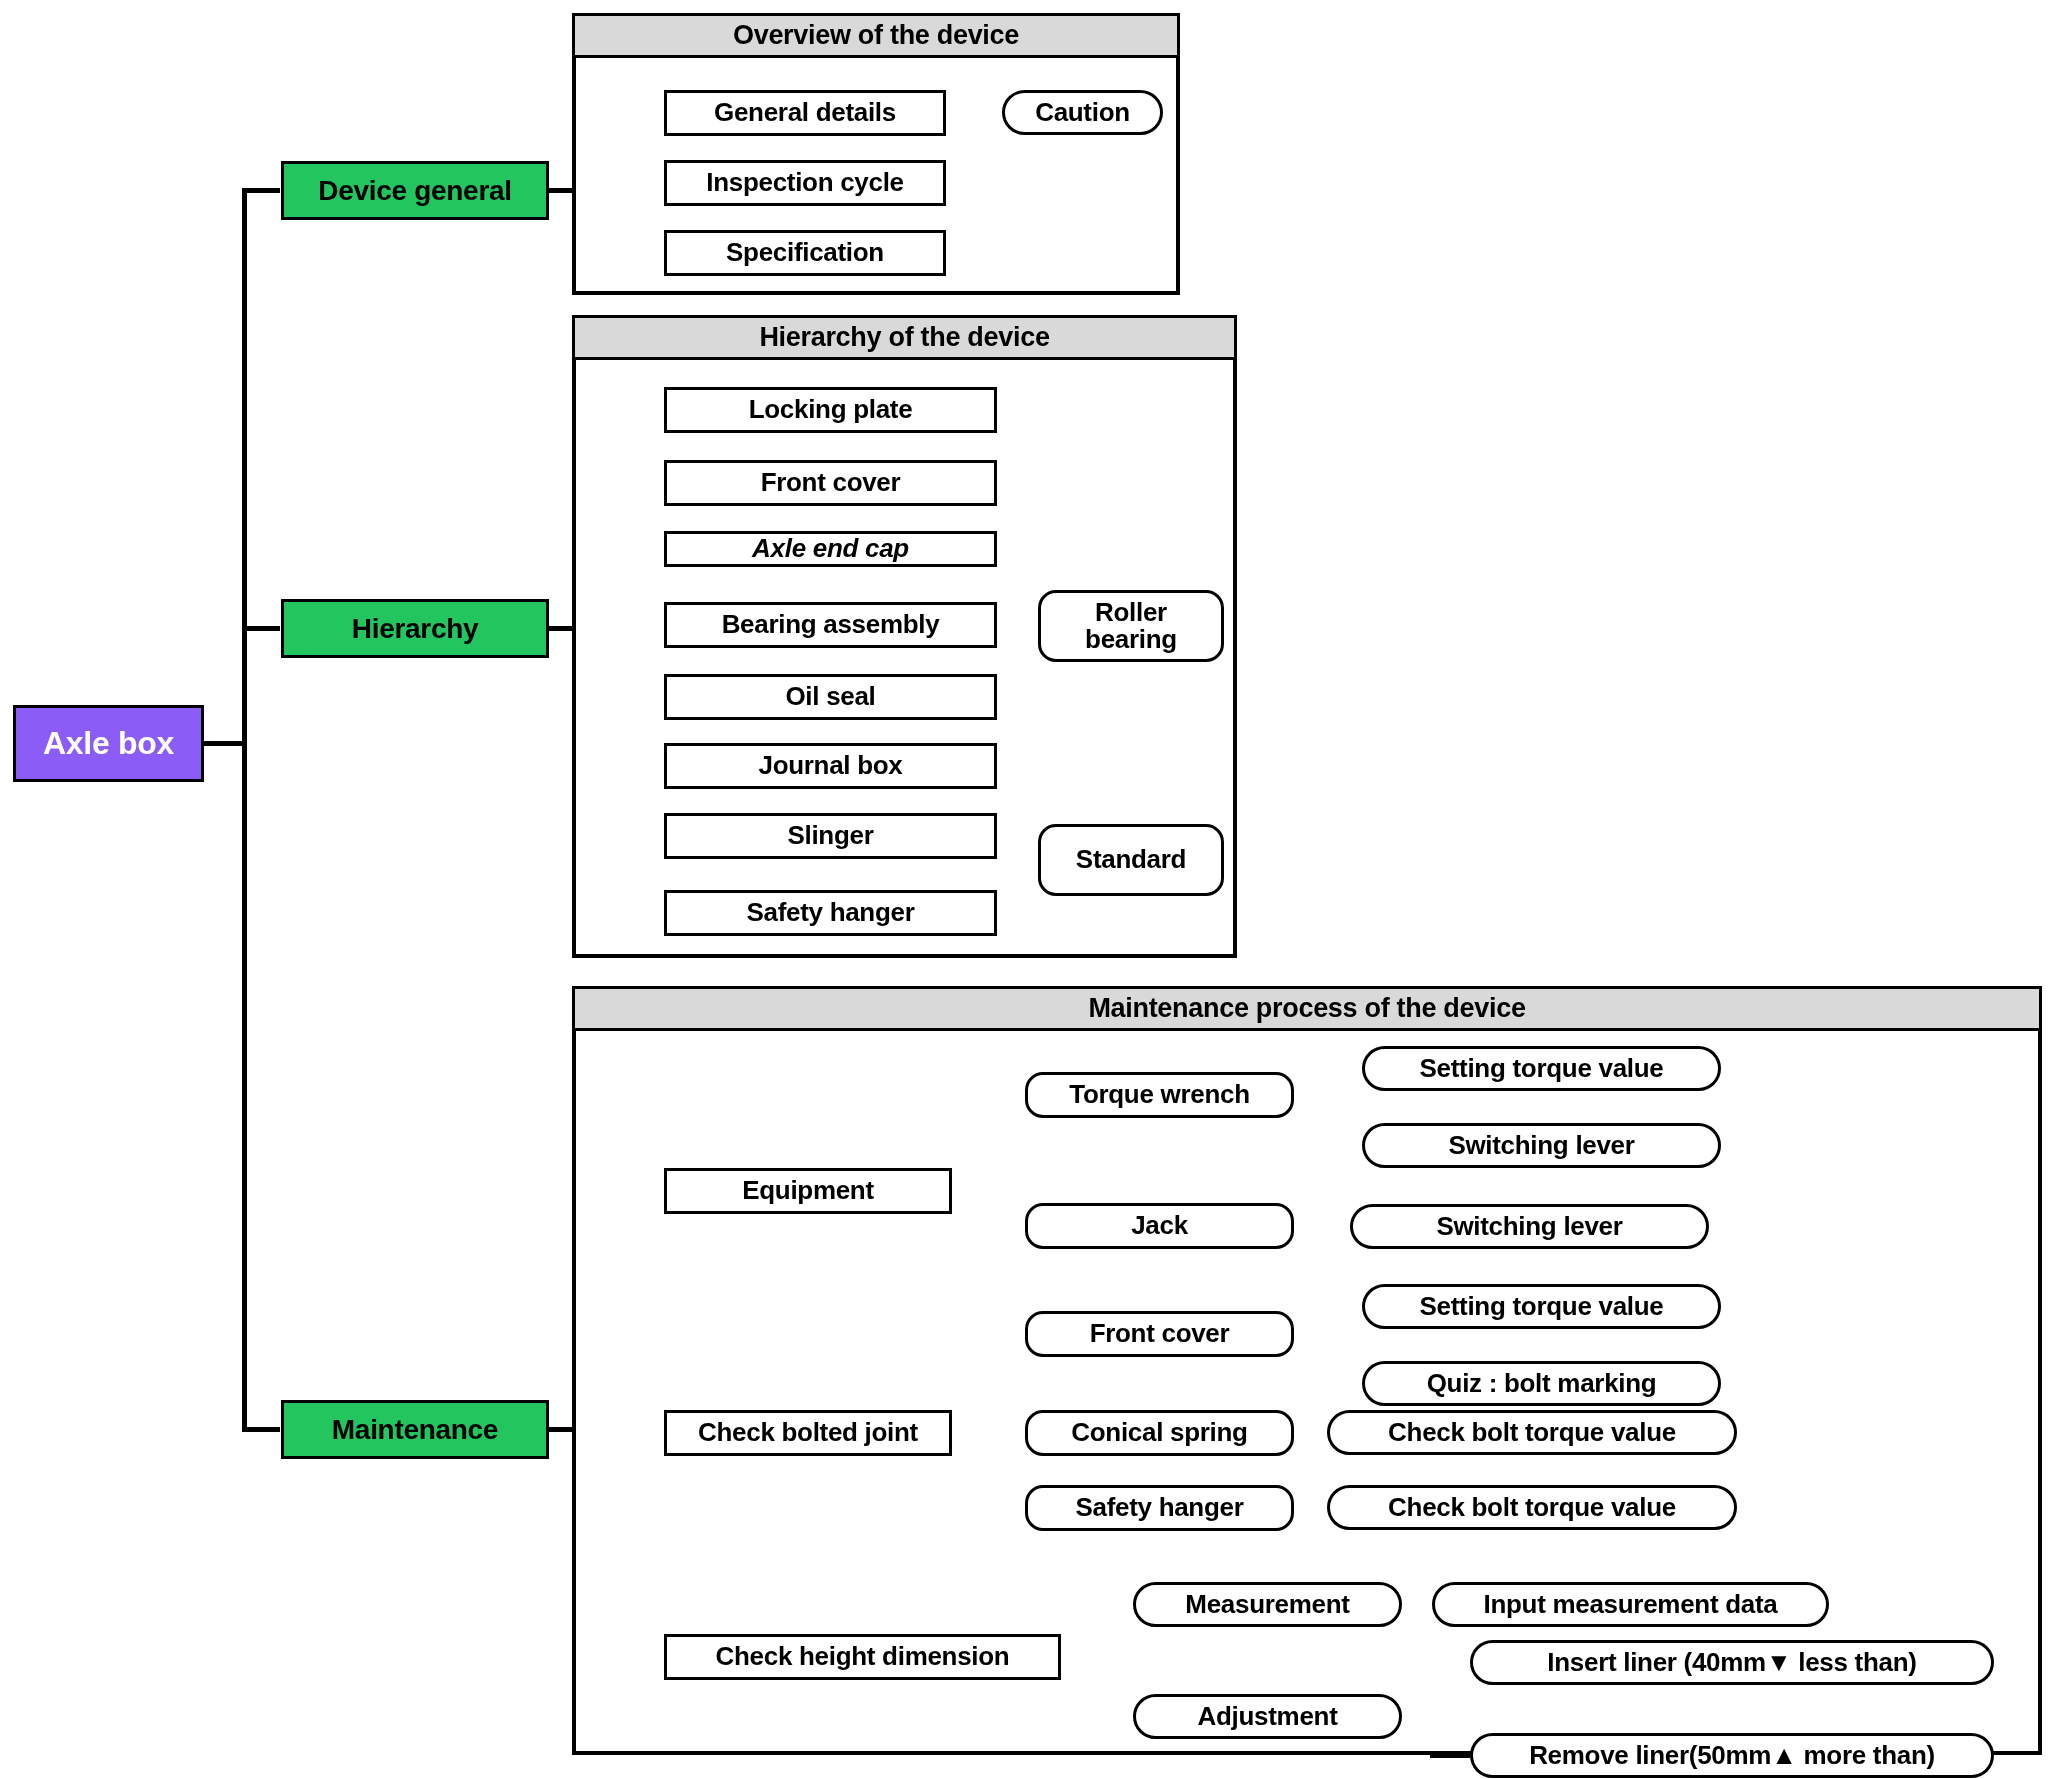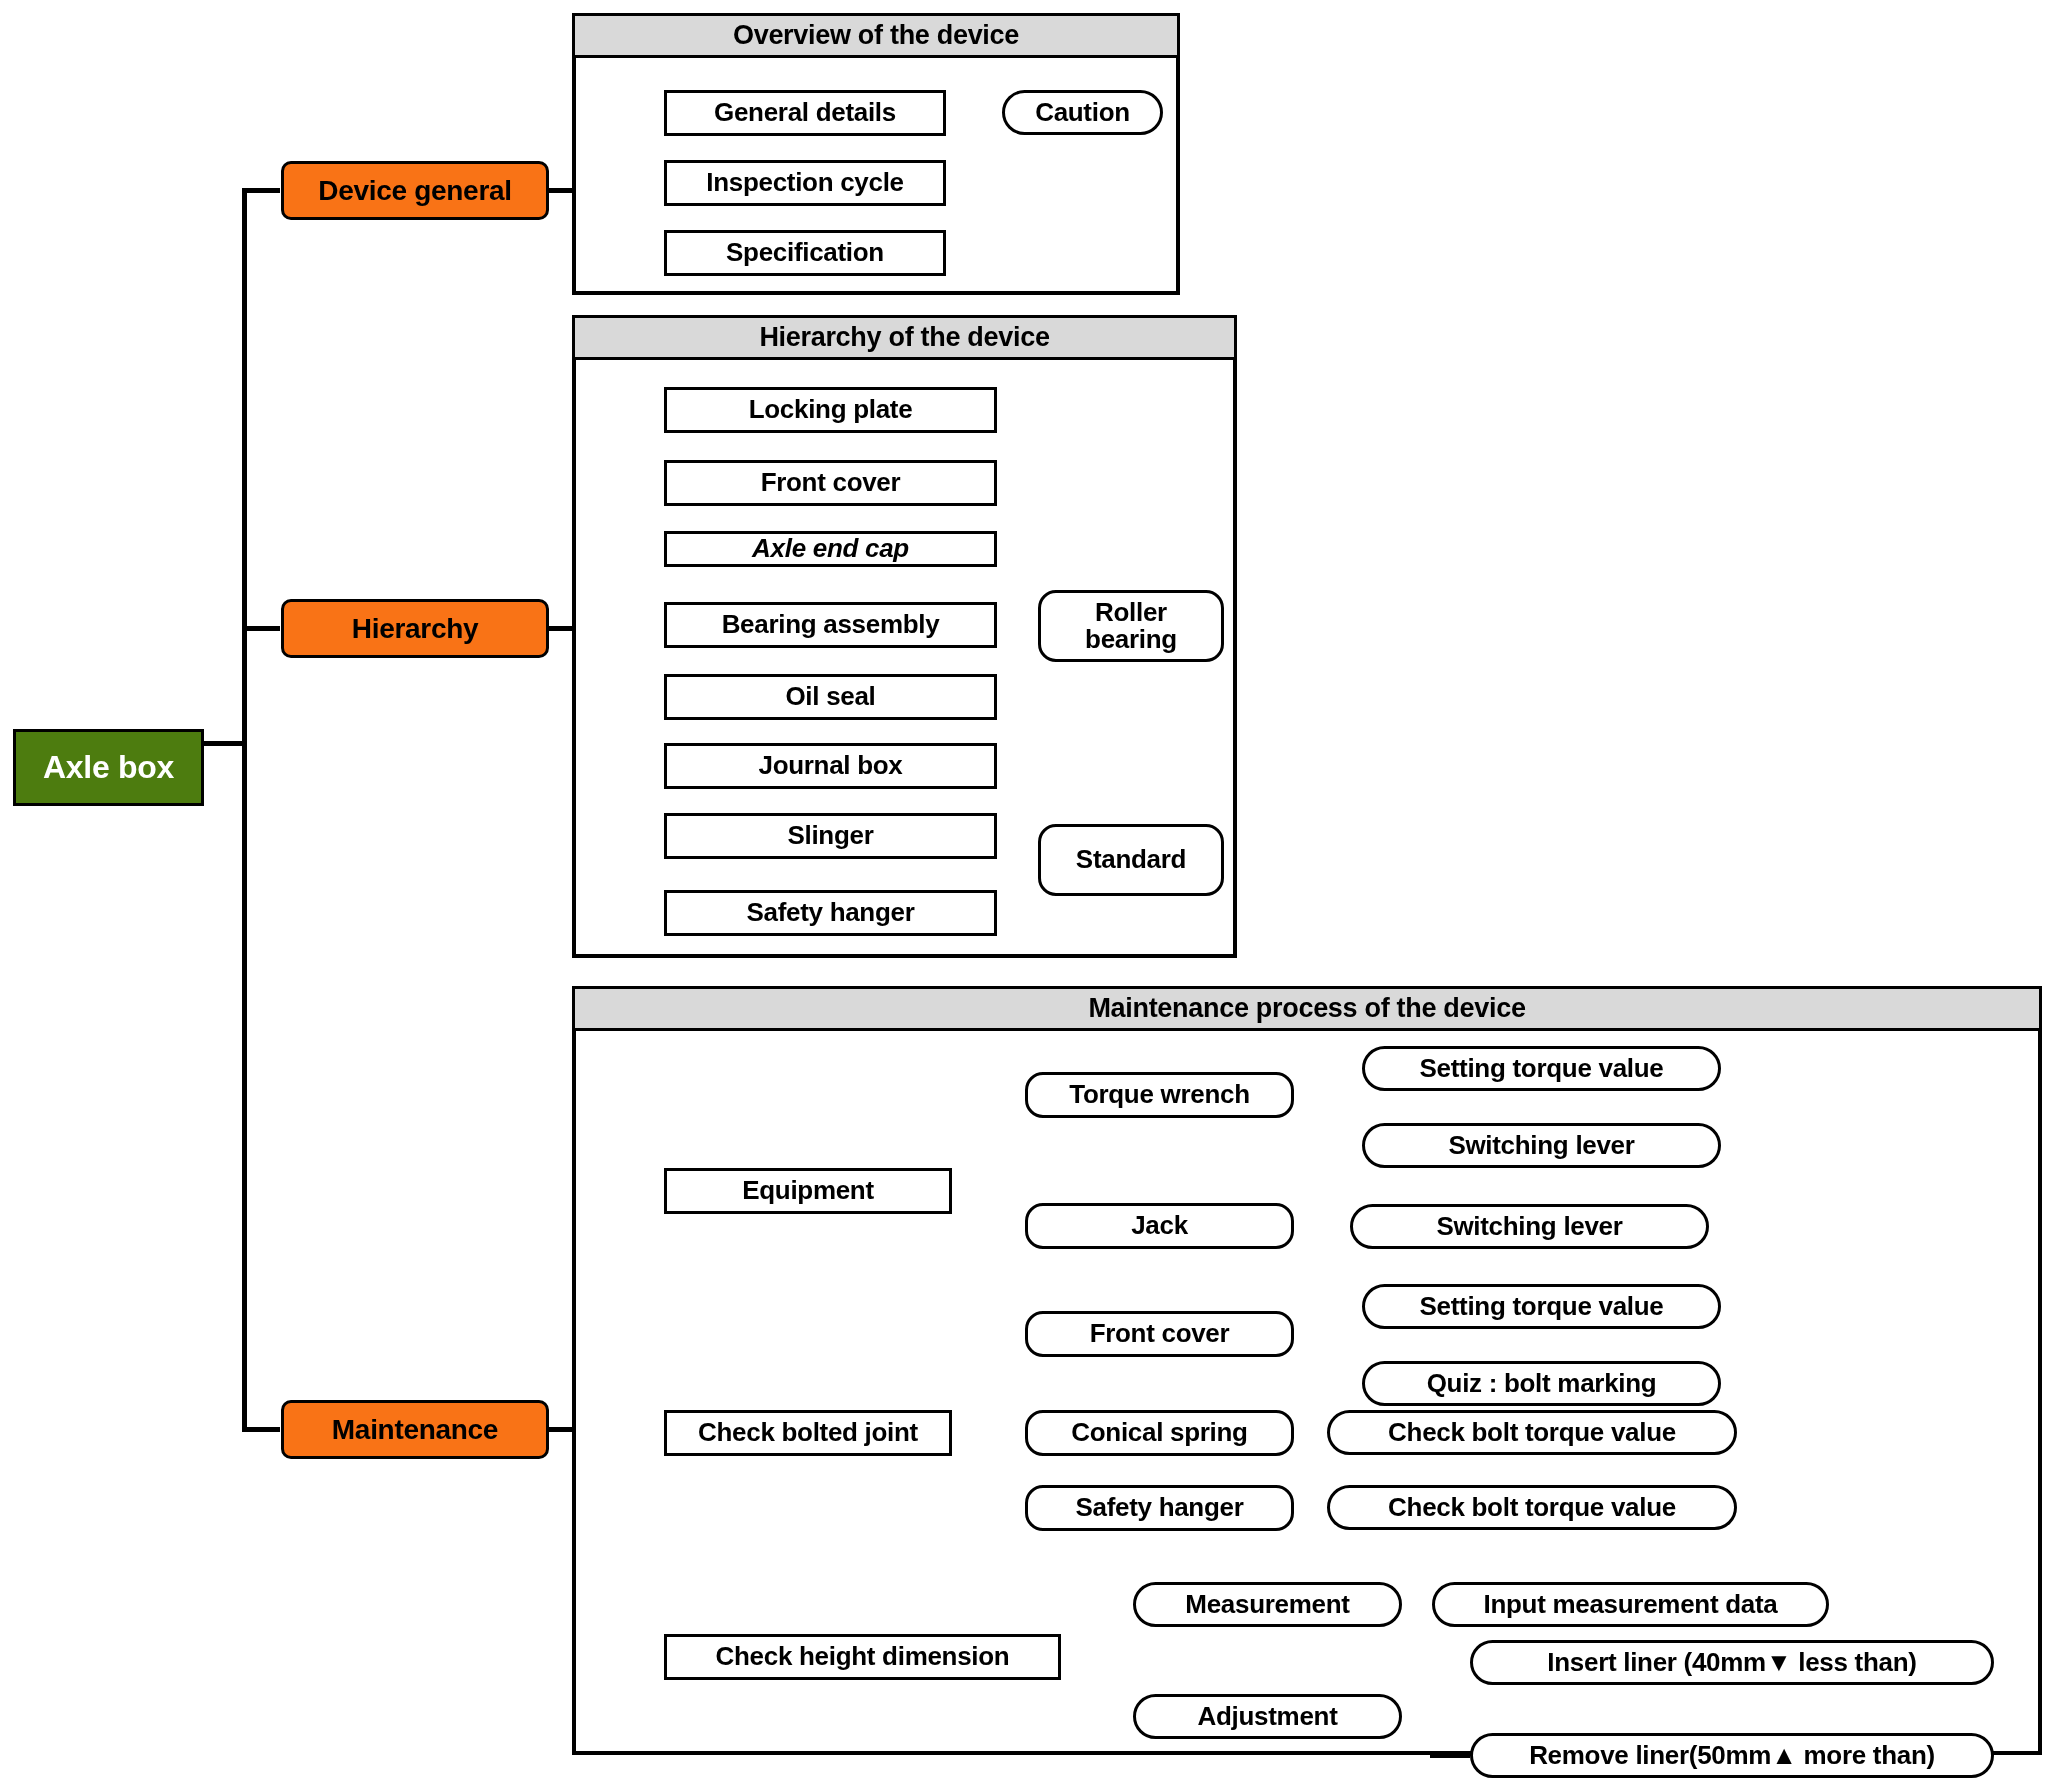--- a/index.html
+++ b/index.html
@@ -28,22 +28,22 @@
     border:3.2px solid #000000;
     color:#000000;
     font-weight:bold;
     line-height:1.05;
     letter-spacing:-0.3px;
     z-index:5;
   }
   .node.rect{border-radius:0;}
   .node.round{border-radius:640px;}
   .node.softround{border-radius:18px;}
-  .node.grayfill{background:#f97316;border-radius:10px;}
-  .node.rootfill{background:#4d7c0f;color:#ffffff;border-color:#000000;margin-top:24px;}
+  .node.grayfill{background:#22c55e;}
+  .node.rootfill{background:#8b5cf6;color:#ffffff;border-color:#000000;}
 
   
   .group{
     position:absolute;
     box-sizing:border-box;
     border:4.5px solid #000000;
     background:#ffffff;
     z-index:1;
   }
   .group-title{

